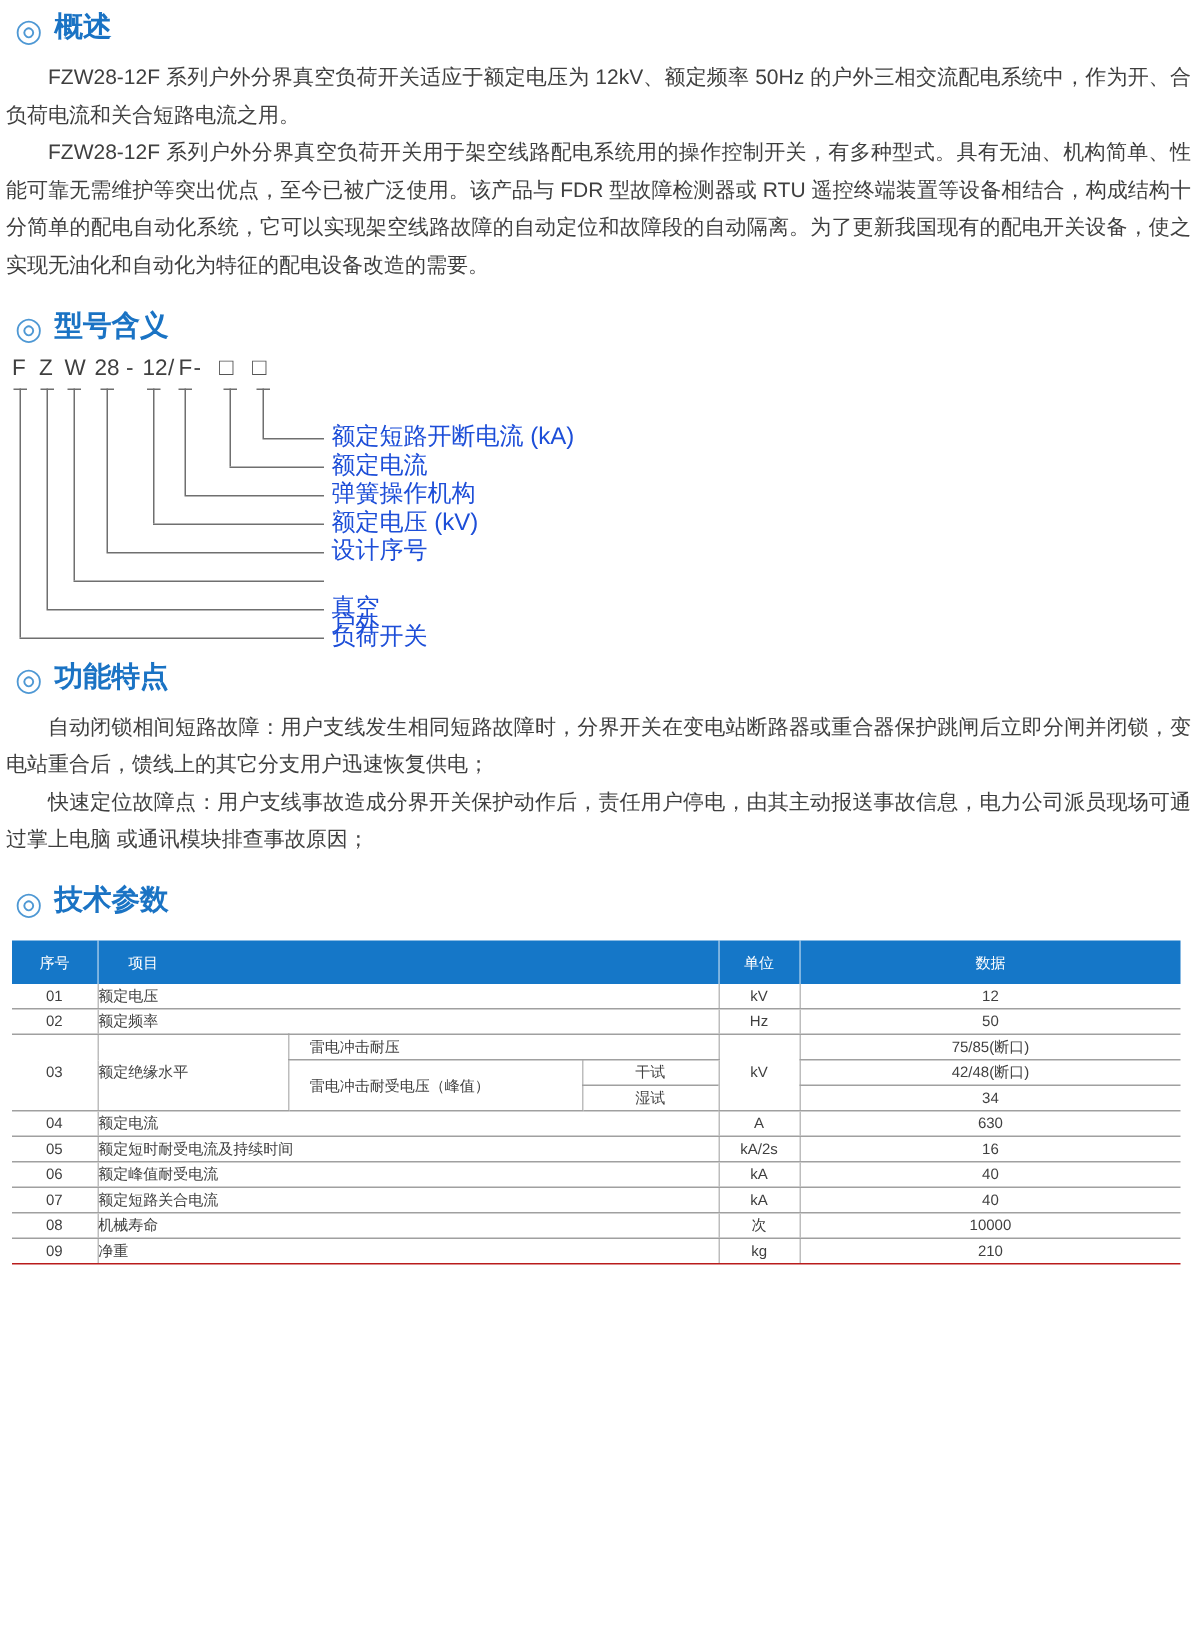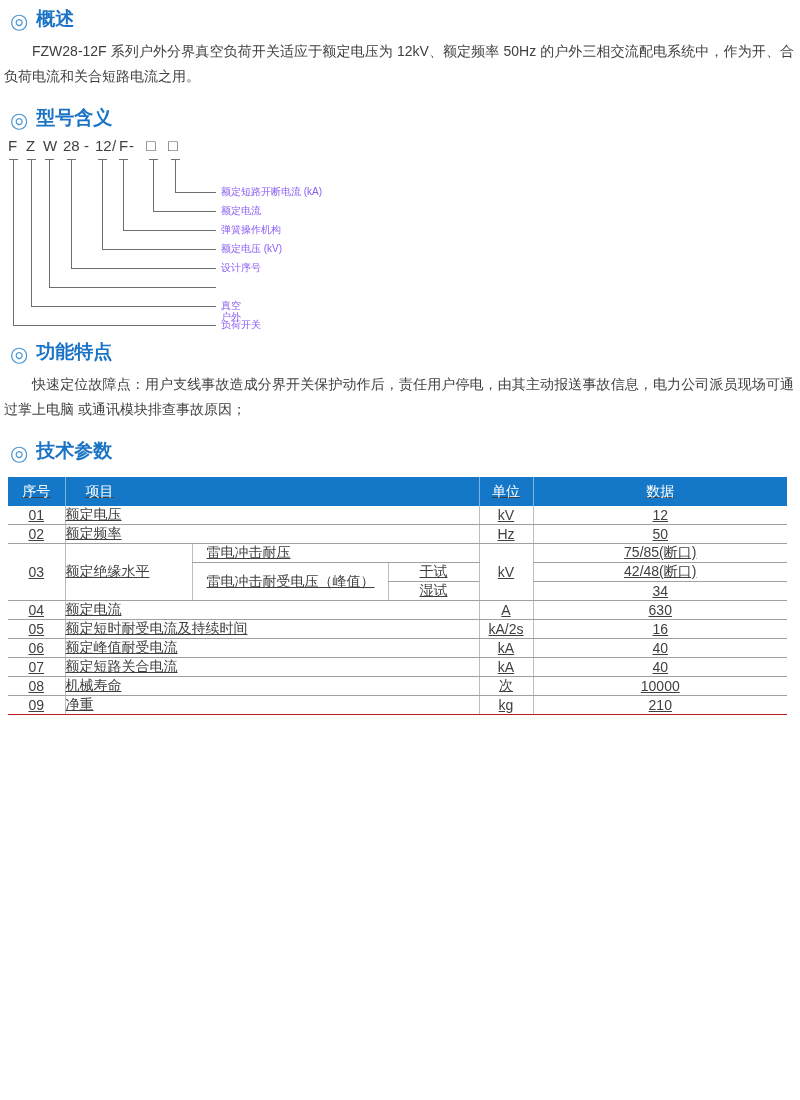--- a/index.html
+++ b/index.html
@@ -22,25 +22,25 @@
     font-size:14px;line-height:25px;margin:0;padding:0 6px 0 4px;
     text-indent:2em;text-align:justify;color:#3f3f3f;
   }
   
   #model-diagram{position:relative;height:200px;margin-top:6px;}
   .tok{position:absolute;top:0;font-size:15px;color:#3f3f3f;line-height:18px;}
   .tok.box{font-size:16px;color:#555;}
   .cap{position:absolute;top:22px;width:9px;height:1px;background:#6f6f6f;}
   .vline{position:absolute;top:22px;width:1px;background:#6f6f6f;}
   .hline{position:absolute;height:1px;background:#6f6f6f;}
-  .dlabel{position:absolute;left:221px;font-size:10px;color:#8b5cf6;line-height:16px;white-space:nowrap;}
+  .dlabel{position:absolute;left:221px;font-size:16px;color:#1d4ed8;line-height:16px;white-space:nowrap;}
   
   table.params{
     border-collapse:collapse;width:779px;margin:13px 13px 0 8px;
-    font-size:14px;table-layout:fixed;text-decoration:underline;
+    font-size:10px;table-layout:fixed;
   }
   table.params thead th{
     background:#1577c8;color:#ffffff;font-weight:normal;
     height:29px;padding:0;text-align:center;
   }
   table.params thead th.bl{border-left:1px solid rgba(255,255,255,0.45);margin-left:32px;}
   table.params thead th.item-h{text-align:left;padding-left:20px;}
   table.params td{
     border-bottom:1px solid #a0a0a0;height:16px;padding:0;
     text-align:center;color:#3f3f3f;
@@ -52,20 +52,21 @@
 </style>
 </head>
 <body>
 
 <div class="section-heading" style="margin-top:6px;">
   <span class="heading-icon">◎</span>
   <span>概述</span>
 </div>
 <div class="para-block">
   <p class="para">FZW28-12F 系列户外分界真空负荷开关适应于额定电压为 12kV、额定频率 50Hz 的户外三相交流配电系统中，作为开、合负荷电流和关合短路电流之用。</p>
+  <p class="para">FZW28-12F 系列户外分界真空负荷开关用于架空线路配电系统用的操作控制开关，有多种型式。具有无油、机构简单、性能可靠无需维护等突出优点，至今已被广泛使用。该产品与 FDR 型故障检测器或 RTU 遥控终端装置等设备相结合，构成结构十分简单的配电自动化系统，它可以实现架空线路故障的自动定位和故障段的自动隔离。为了更新我国现有的配电开关设备，使之实现无油化和自动化为特征的配电设备改造的需要。</p>
 </div>
 
 <div class="section-heading" style="margin-top:16px;">
   <span class="heading-icon">◎</span>
   <span>型号含义</span>
 </div>
 
 <div id="model-diagram">
 
   <span class="tok" style="left:8px;">F</span>
@@ -115,20 +116,21 @@
   <span class="dlabel" style="top:142px;margin-top:30px;">户外</span>
   <span class="dlabel" style="top:161px;">真空</span>
   <span class="dlabel" style="top:180px;">负荷开关</span>
 </div>
 
 <div class="section-heading" style="margin-top:2px;">
   <span class="heading-icon">◎</span>
   <span>功能特点</span>
 </div>
 <div class="para-block">
+  <p class="para">自动闭锁相间短路故障：用户支线发生相同短路故障时，分界开关在变电站断路器或重合器保护跳闸后立即分闸并闭锁，变电站重合后，馈线上的其它分支用户迅速恢复供电；</p>
   <p class="para">快速定位故障点：用户支线事故造成分界开关保护动作后，责任用户停电，由其主动报送事故信息，电力公司派员现场可通过掌上电脑 或通讯模块排查事故原因；</p>
 </div>
 
 <div class="section-heading" style="margin-top:16px;">
   <span class="heading-icon">◎</span>
   <span>技术参数</span>
 </div>
 
 <table class="params">
   <colgroup>

